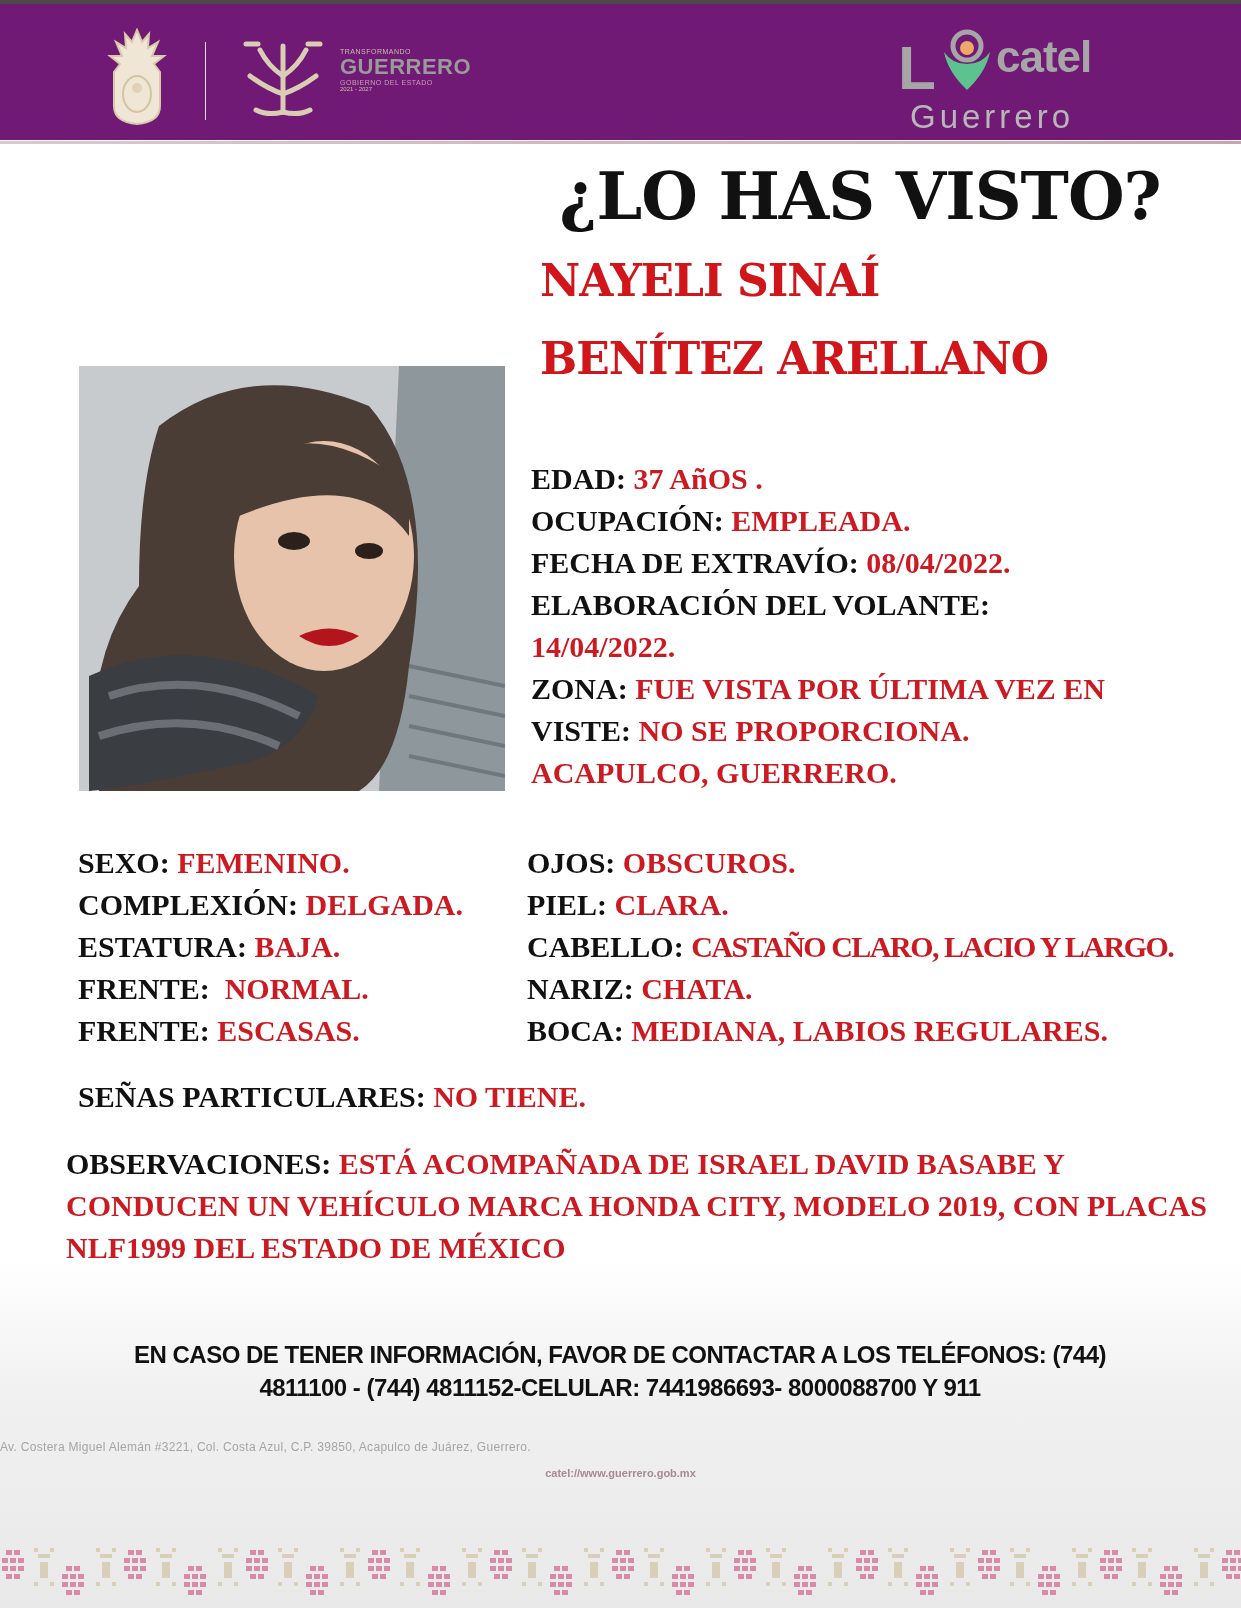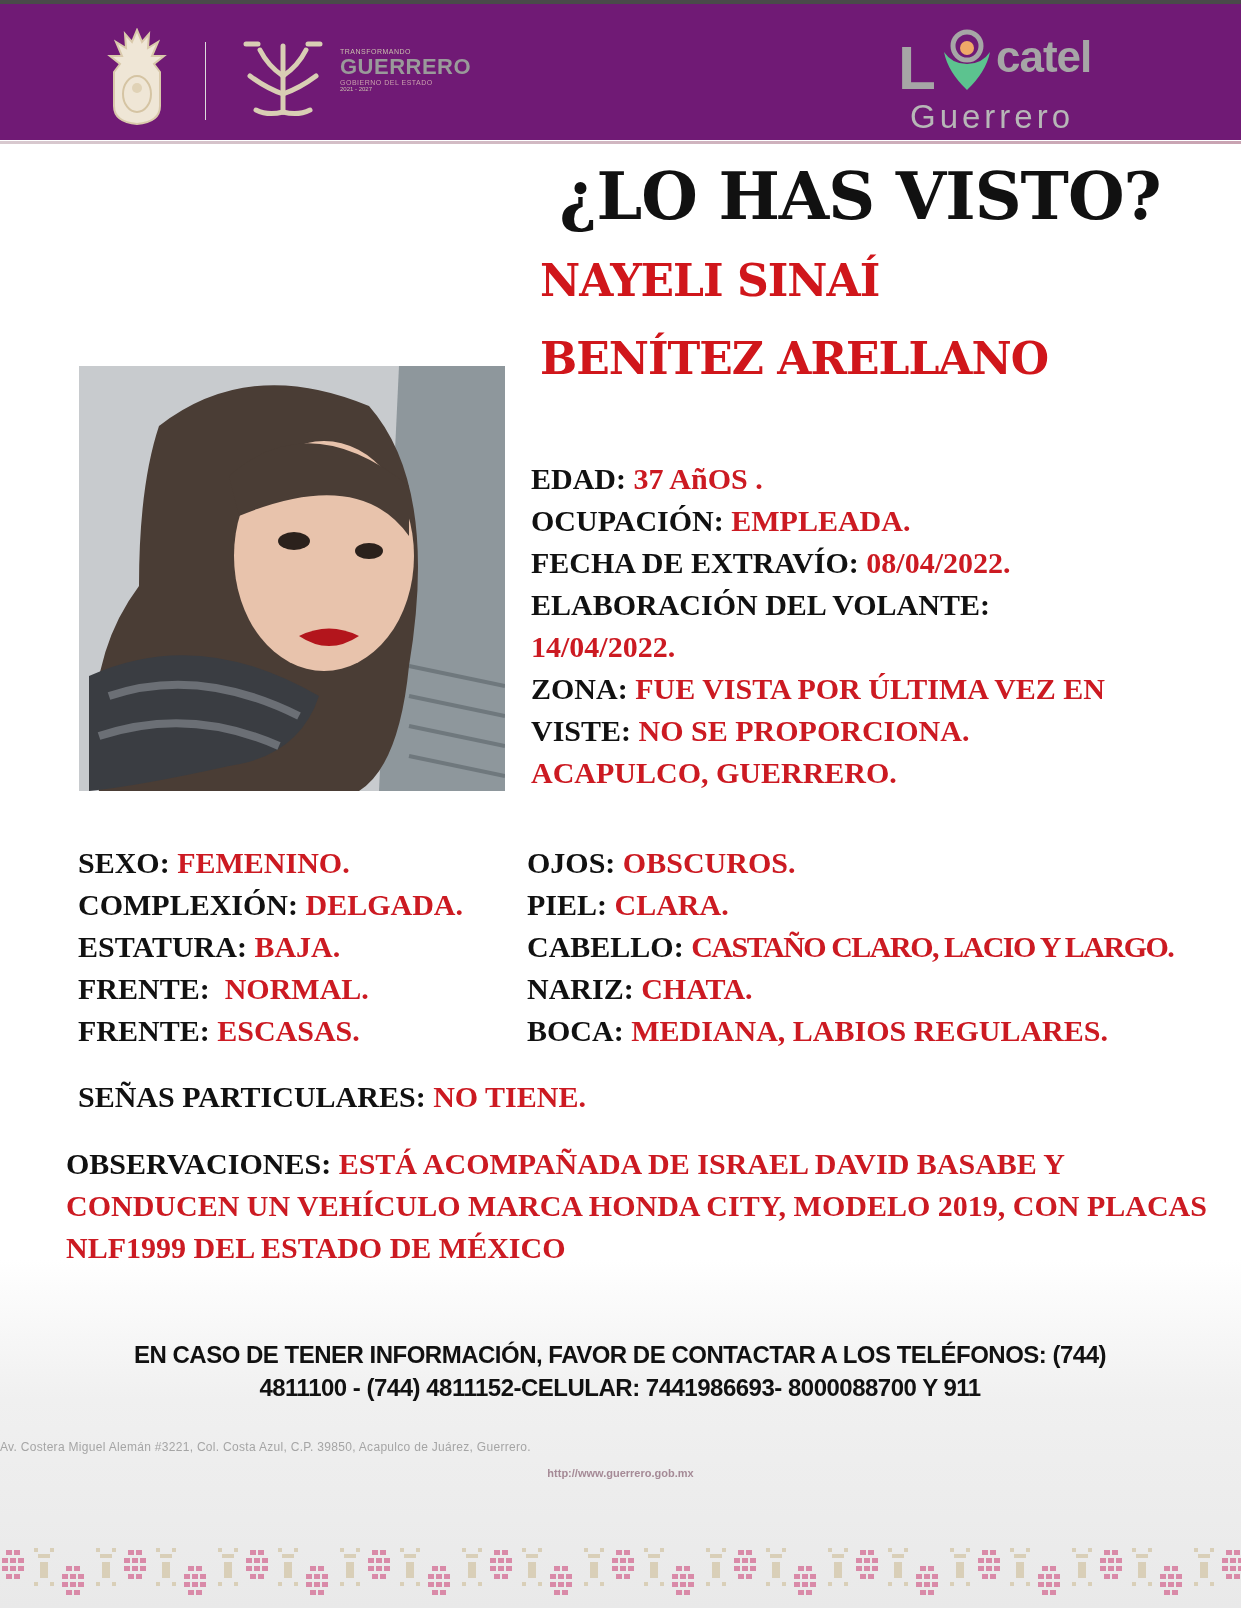--- a/index.html
+++ b/index.html
@@ -165,21 +165,21 @@
 </div>
 
 <div class="bottom-bg"></div>
 
 <div class="contact">
   <div>EN CASO DE TENER INFORMACIÓN, FAVOR DE CONTACTAR A LOS TELÉFONOS:   (744)</div>
   <div>4811100 - (744) 4811152-CELULAR: 7441986693- 8000088700  Y 911</div>
 </div>
 
 <div class="address">Av. Costera Miguel Alemán #3221, Col. Costa Azul, C.P. 39850, Acapulco de Juárez, Guerrero.</div>
-<div class="url">http://www.guerrero.gob.mx</div>
+<div class="url">catel://www.guerrero.gob.mx</div>
 
 <svg class="pattern" viewBox="0 0 1241 60" preserveAspectRatio="none">
   <defs>
     <pattern id="stitch" x="0" y="0" width="122" height="60" patternUnits="userSpaceOnUse">
       <g fill="#d98aa8">
         <rect x="6" y="10" width="6" height="5"></rect>
           <rect x="14" y="10" width="6" height="5"></rect>
         <rect x="2" y="18" width="6" height="5"></rect>
           <rect x="10" y="18" width="6" height="5"></rect>
           <rect x="18" y="18" width="6" height="5"></rect>

